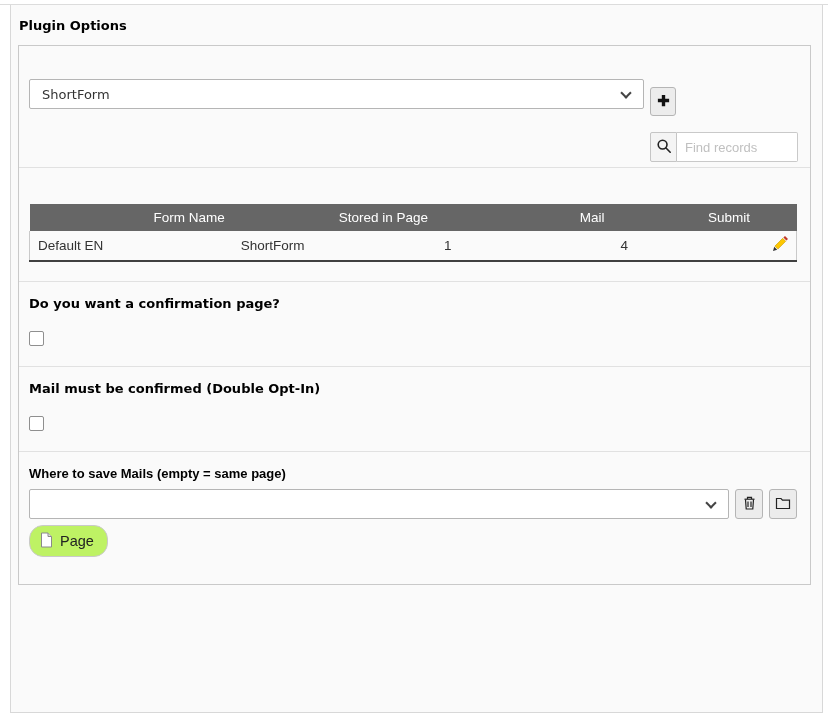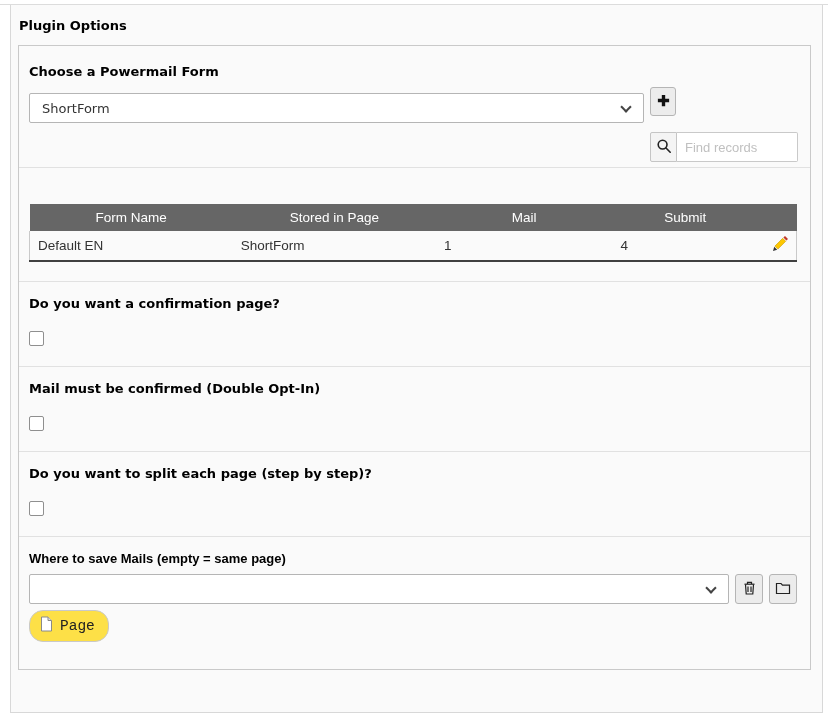--- a/index.html
+++ b/index.html
@@ -147,21 +147,21 @@
   .record-table {
     width: 100%;
     border-collapse: collapse;
     font-family: "Liberation Sans", sans-serif;
     font-size: 13.5px;
   }
   .record-table th {
     background: #666;
     color: #fff;
     font-weight: normal;
-    text-align: center;
+    text-align: right;
     padding: 5px 8px;
     height: 27px;
   }
   .record-table td {
     background: #fafafa;
     border-bottom: 2px solid #404040;
     padding: 5px 8px;
     height: 30px;
     color: #333;
   }
@@ -193,47 +193,46 @@
     border-radius: 3px;
     display: flex; align-items: center; justify-content: center;
     cursor: pointer;
     padding: 0;
     flex: none;
   }
   .page-btn {
     margin-top: 6px;
     height: 32px;
     padding: 0 13px 0 10px;
-    background: #fde047;
+    background: #bef264;
     border: 1px solid #c9c9c9;
     border-radius: 14px;
     display: inline-flex;
     align-items: center;
     gap: 7px;
-    font-family: Liberation Mono, monospace;
+    font-family: Liberation Sans, sans-serif;
     font-size: 14.5px;
     color: #222;
     cursor: pointer;
   }
   .svg-icon { display:block; }
 </style>
 </head>
 <body>
 
 <div class="top-line"></div>
 
 <div class="outer">
 
   <div class="panel-title">Plugin Options</div>
 
 
   <div class="tab-pane">
 
     <div class="section sec-form">
-      <div class="sec-label">Choose a Powermail Form</div>
       <div class="select-wrap form-select-wrap">
         <select>
           <option>ShortForm</option>
         </select>
       </div>
       <button class="plus-btn">
         <span class="svg-icon">
           <svg width="15" height="15" viewBox="0 0 16 16">
               <path d="M8 2 v12 M2 8 h12" stroke="#111" stroke-width="3.6"></path>
             </svg>
@@ -293,24 +292,20 @@
     <div class="section sec-check">
       <div class="sec-label">Do you want a confirmation page?</div>
       <span class="checkbox"></span>
     </div>
 
     <div class="section sec-check">
       <div class="sec-label">Mail must be confirmed (Double Opt-In)</div>
       <span class="checkbox"></span>
     </div>
 
-    <div class="section sec-check">
-      <div class="sec-label">Do you want to split each page (step by step)?</div>
-      <span class="checkbox"></span>
-    </div>
 
     <div class="section sec-save">
       <div class="sec-label narrow">Where to save Mails (empty = same page)</div>
       <div class="save-row">
         <div class="select-wrap save-select-wrap">
           <select>
             <option></option>
           </select>
         </div>
         <button class="icon-btn">

